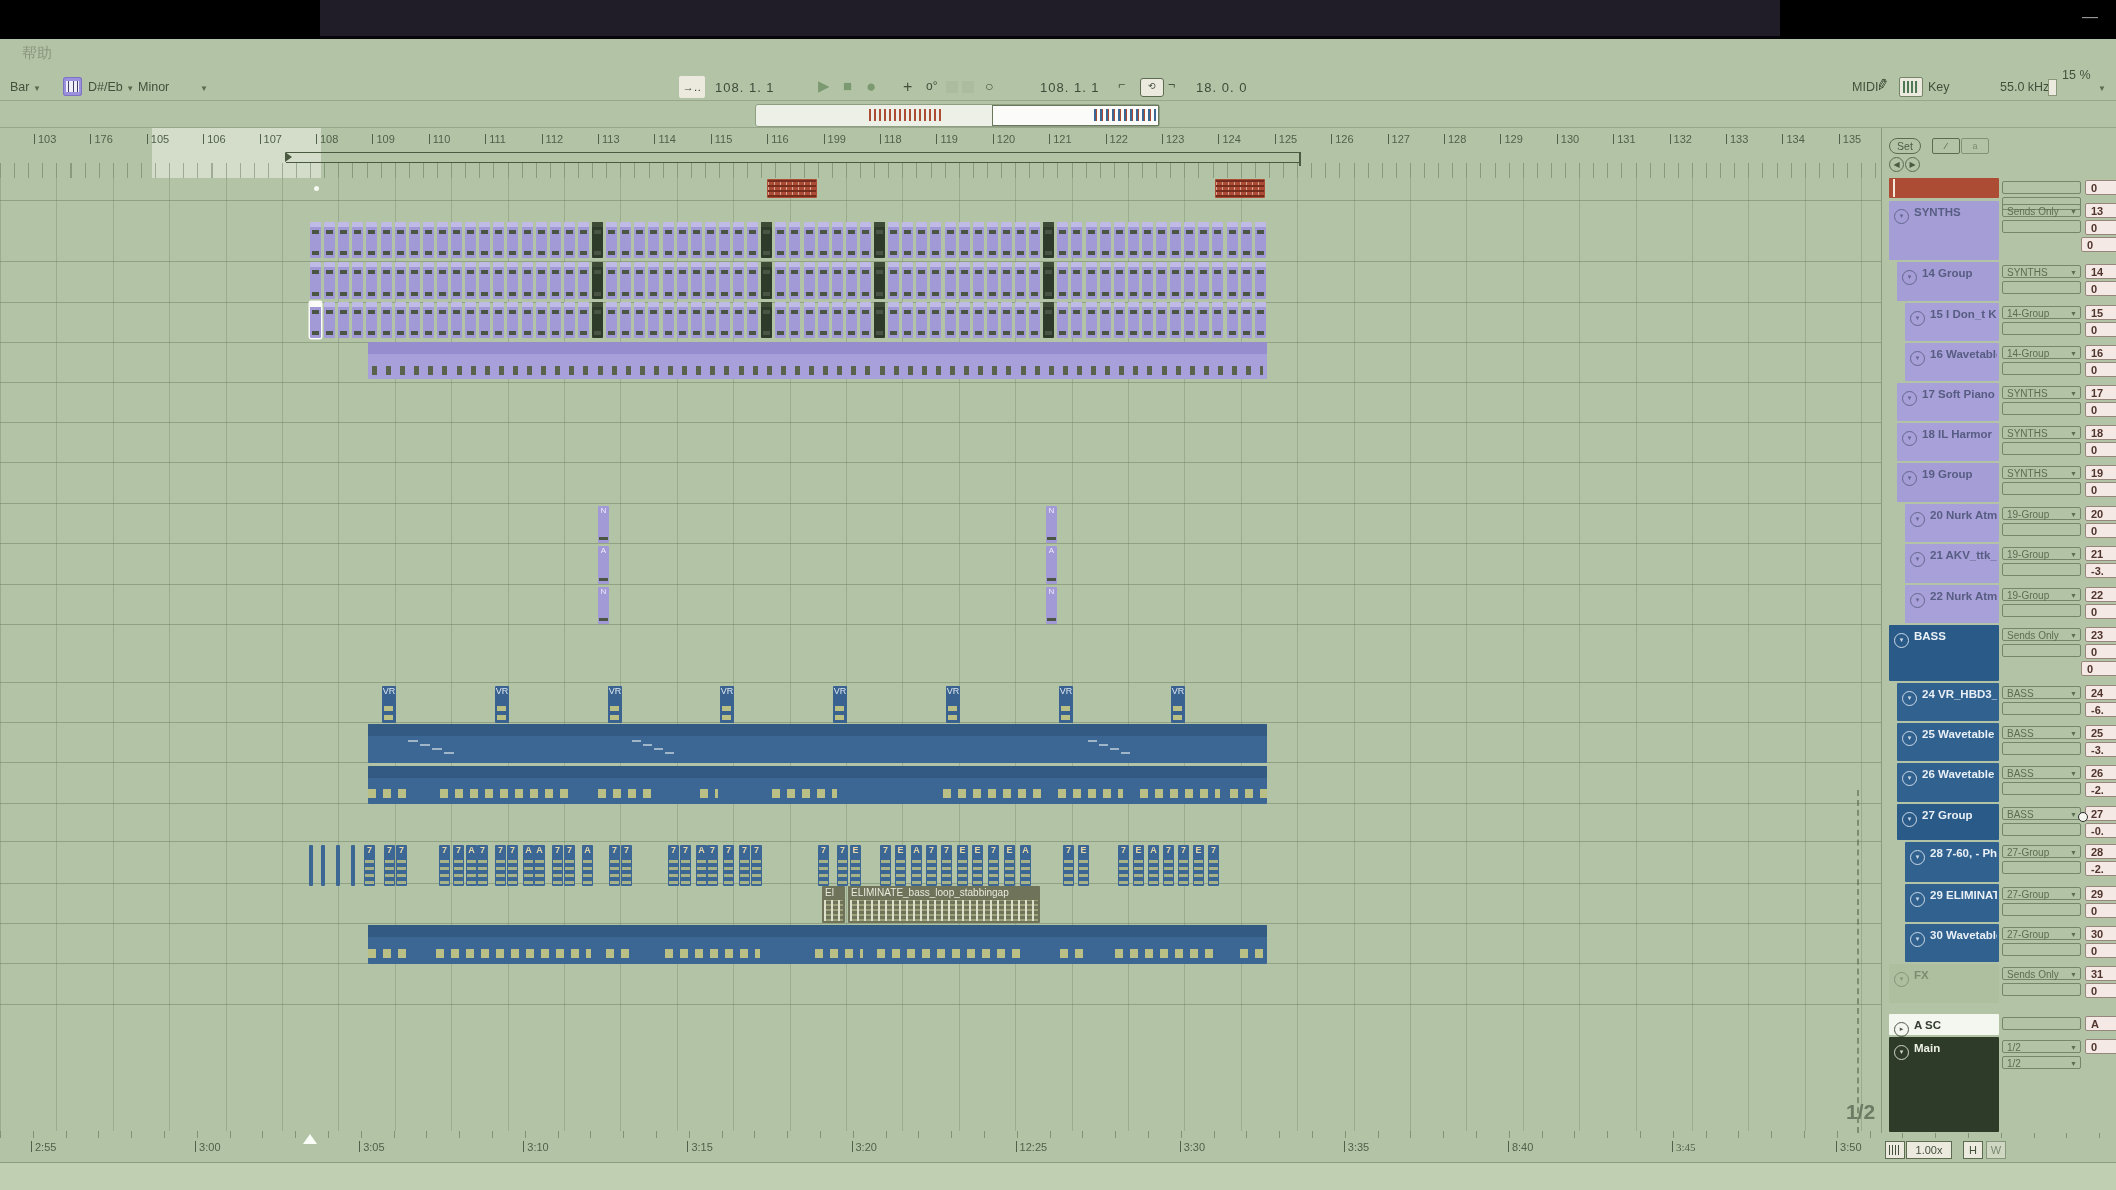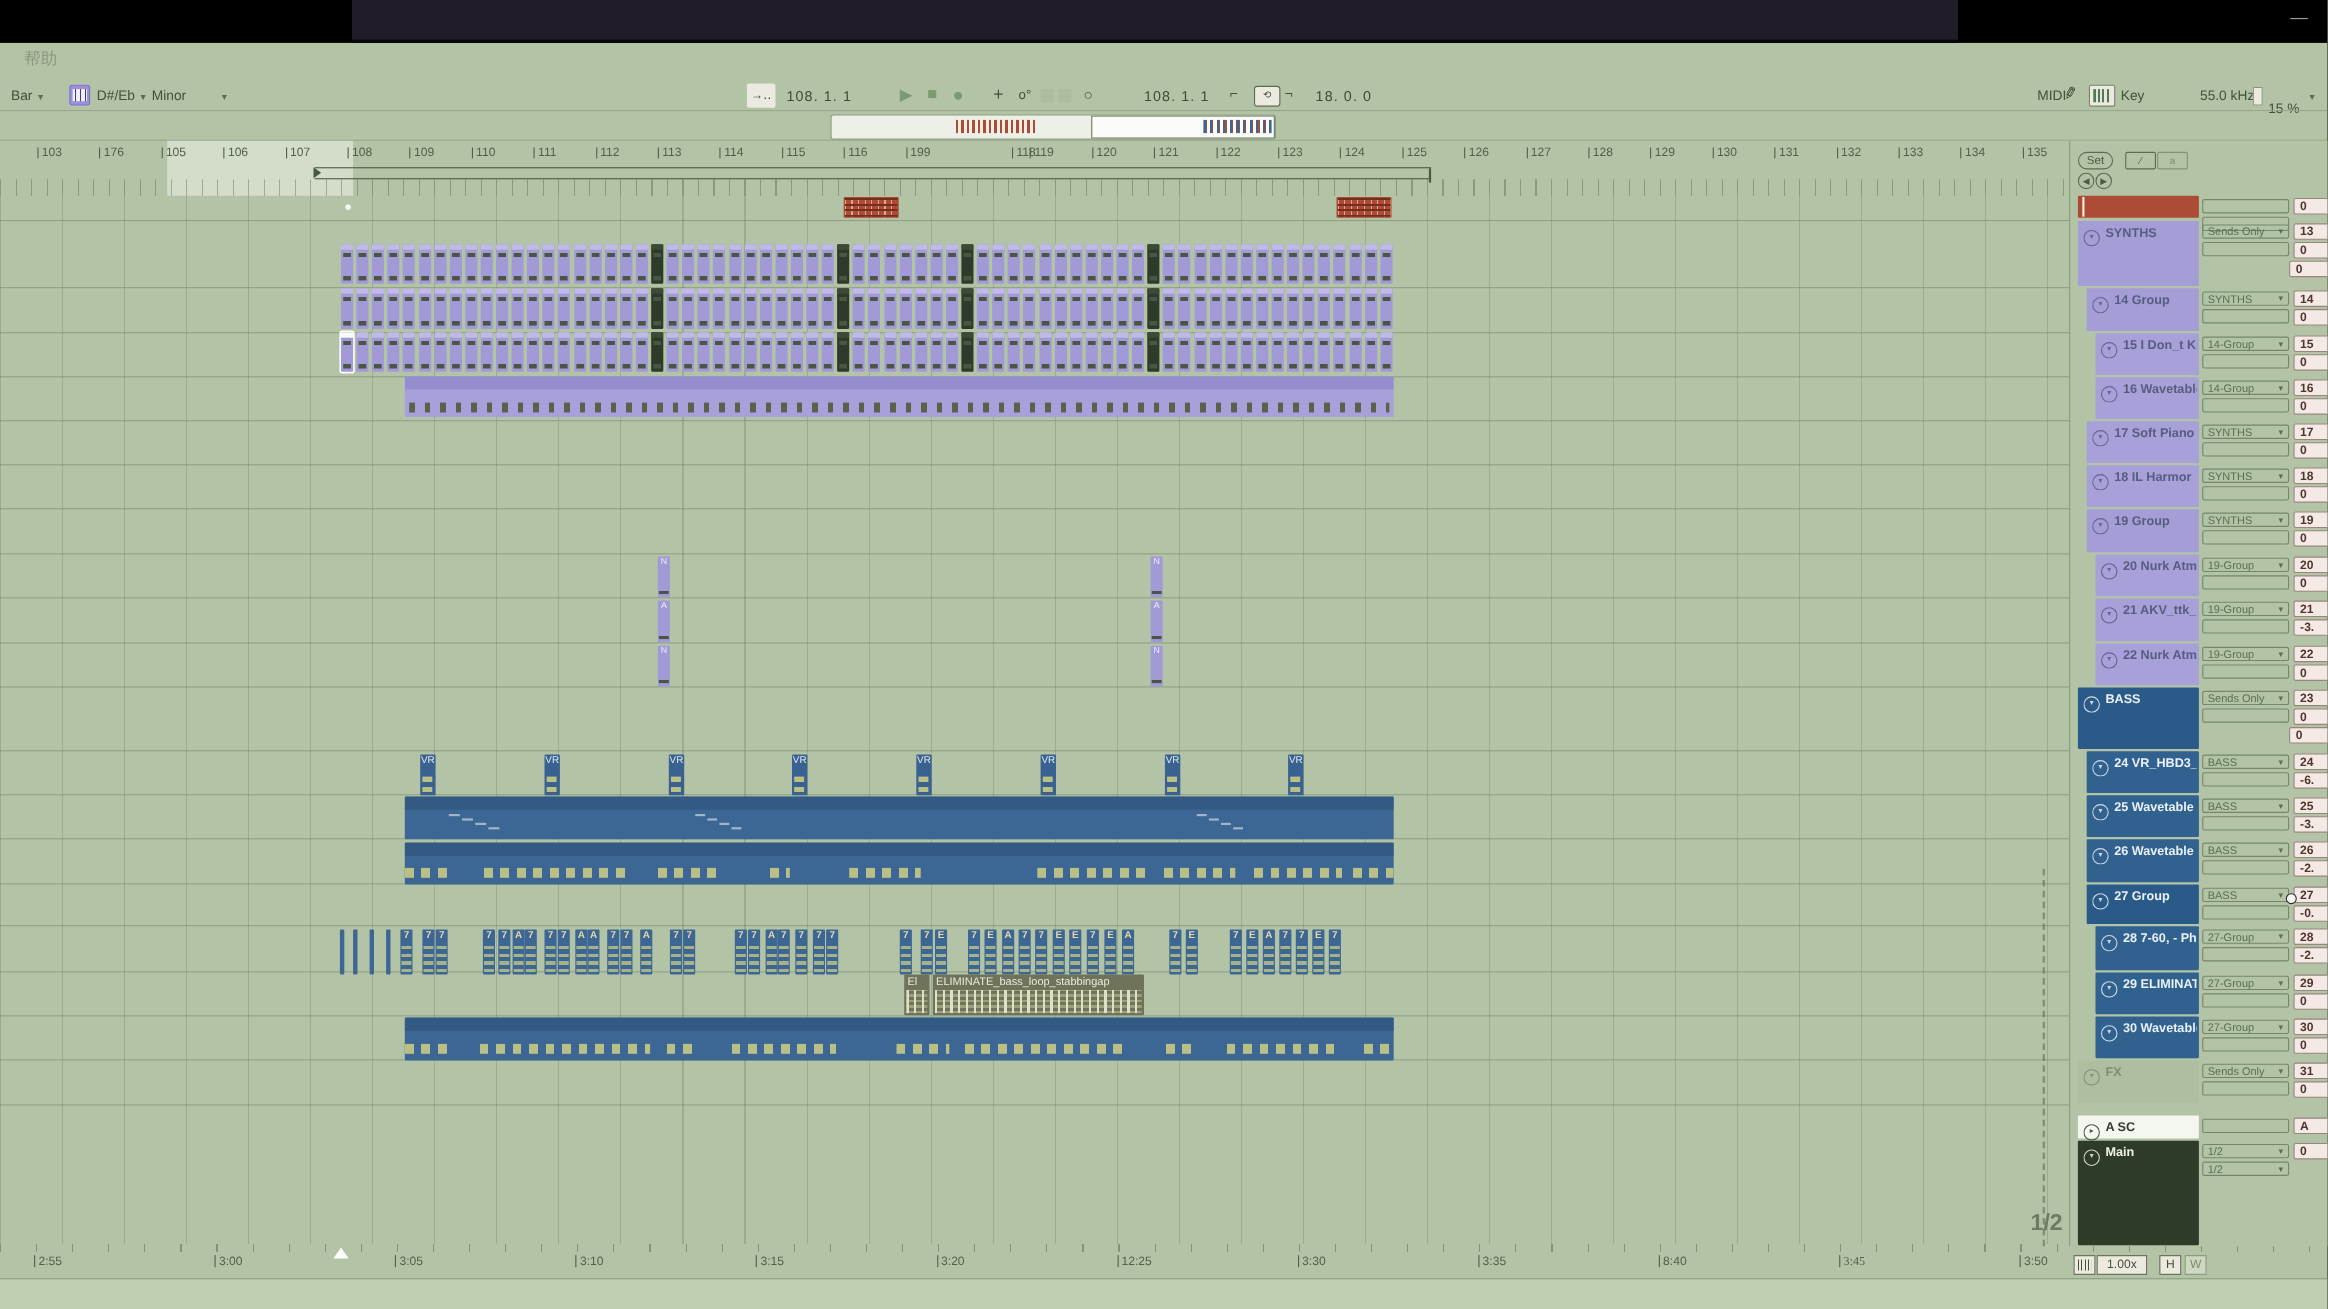--- a/index.html
+++ b/index.html
@@ -161,21 +161,21 @@
   <div class="abs" id="loop-btn">⟲</div>
   <div class="abs ctext" style="left:1168px;top:78px;">¬</div>
   <div class="abs cnum" style="left:1196px;top:80px;">18.  0.  0</div>
 
   <div class="abs" id="pencil-icon">✎</div>
   <div class="abs" id="kbd-btn"></div>
   <div class="abs ctext" style="left:1928px;top:80px;">Key</div>
   <div class="abs ctext" style="left:1852px;top:80px;">MIDI</div>
   <div class="abs ctext" style="left:2000px;top:80px;">55.0 kHz</div>
   <div class="abs" id="cpu-meter"></div>
-  <div class="abs ctext" style="left:2062px;top:92px;">15 %</div>
+  <div class="abs ctext" style="left:2062px;top:68px;">15 %</div>
   <div class="abs dd-arrow" style="left:2098px;top:84px;">▼</div>
 
   <hr class="div" style="top:100px;">
 
   <div class="abs" id="ov-box">
     <div id="ov-view"></div>
     <div class="ov-speck" style="left:113px;width:72px;background:repeating-linear-gradient(90deg,#ad4c35 0 2px,transparent 2px 5px);"></div>
     <div class="ov-speck" style="left:338px;width:62px;background:repeating-linear-gradient(90deg,#3c6694 0 2px,#ad4c35 2px 3px,transparent 3px 6px);"></div>
   </div>
 
@@ -191,21 +191,21 @@
       <div class="bar-num" style="left: 320px;">108</div>
       <div class="bar-num" style="left: 376.4px;">109</div>
       <div class="bar-num" style="left: 432.8px;">110</div>
       <div class="bar-num" style="left: 489.2px;">111</div>
       <div class="bar-num" style="left: 545.6px;">112</div>
       <div class="bar-num" style="left: 602px;">113</div>
       <div class="bar-num" style="left: 658.4px;">114</div>
       <div class="bar-num" style="left: 714.8px;">115</div>
       <div class="bar-num" style="left: 771.2px;">116</div>
       <div class="bar-num" style="left: 827.6px;">199</div>
-      <div class="bar-num" style="left: 884px; margin-left: 40px;">118</div>
+      <div class="bar-num" style="left: 884px;">118</div>
       <div class="bar-num" style="left: 940.4px;">119</div>
       <div class="bar-num" style="left: 996.8px;">120</div>
       <div class="bar-num" style="left: 1053.2px;">121</div>
       <div class="bar-num" style="left: 1109.6px;">122</div>
       <div class="bar-num" style="left: 1166px;">123</div>
       <div class="bar-num" style="left: 1222.4px;">124</div>
       <div class="bar-num" style="left: 1278.8px;">125</div>
       <div class="bar-num" style="left: 1335.2px;">126</div>
       <div class="bar-num" style="left: 1391.6px;">127</div>
       <div class="bar-num" style="left: 1448px;">128</div>

